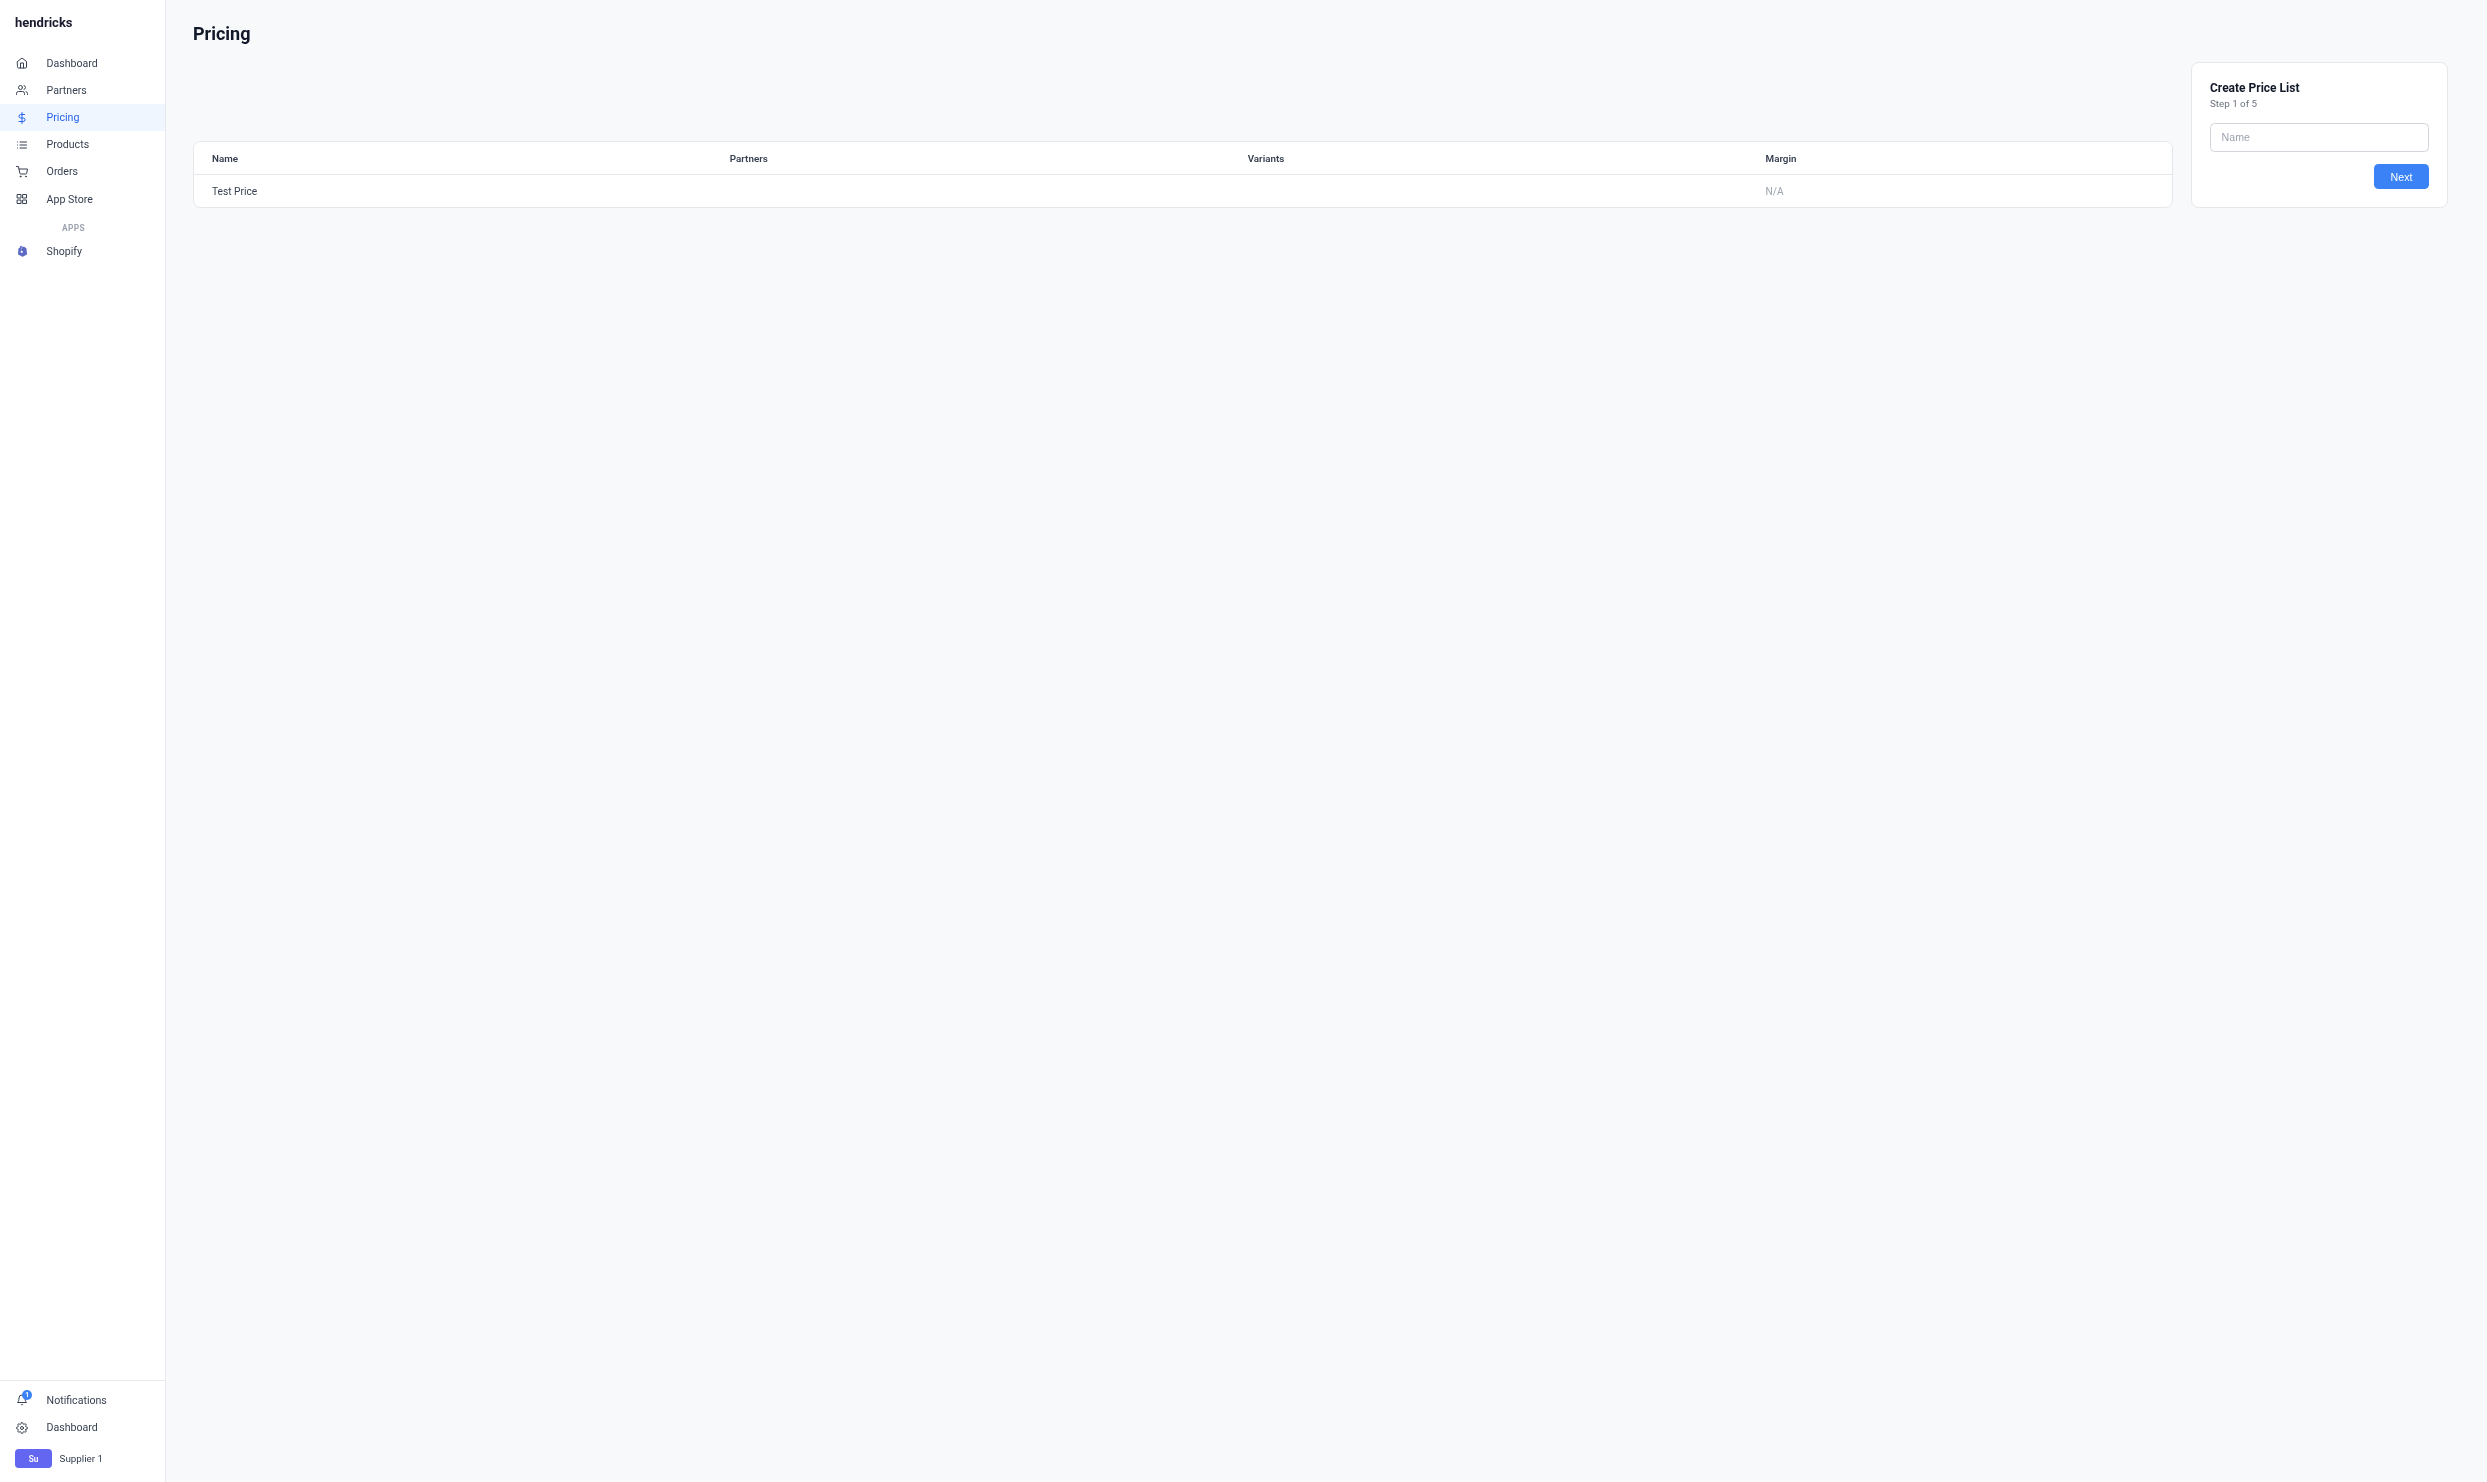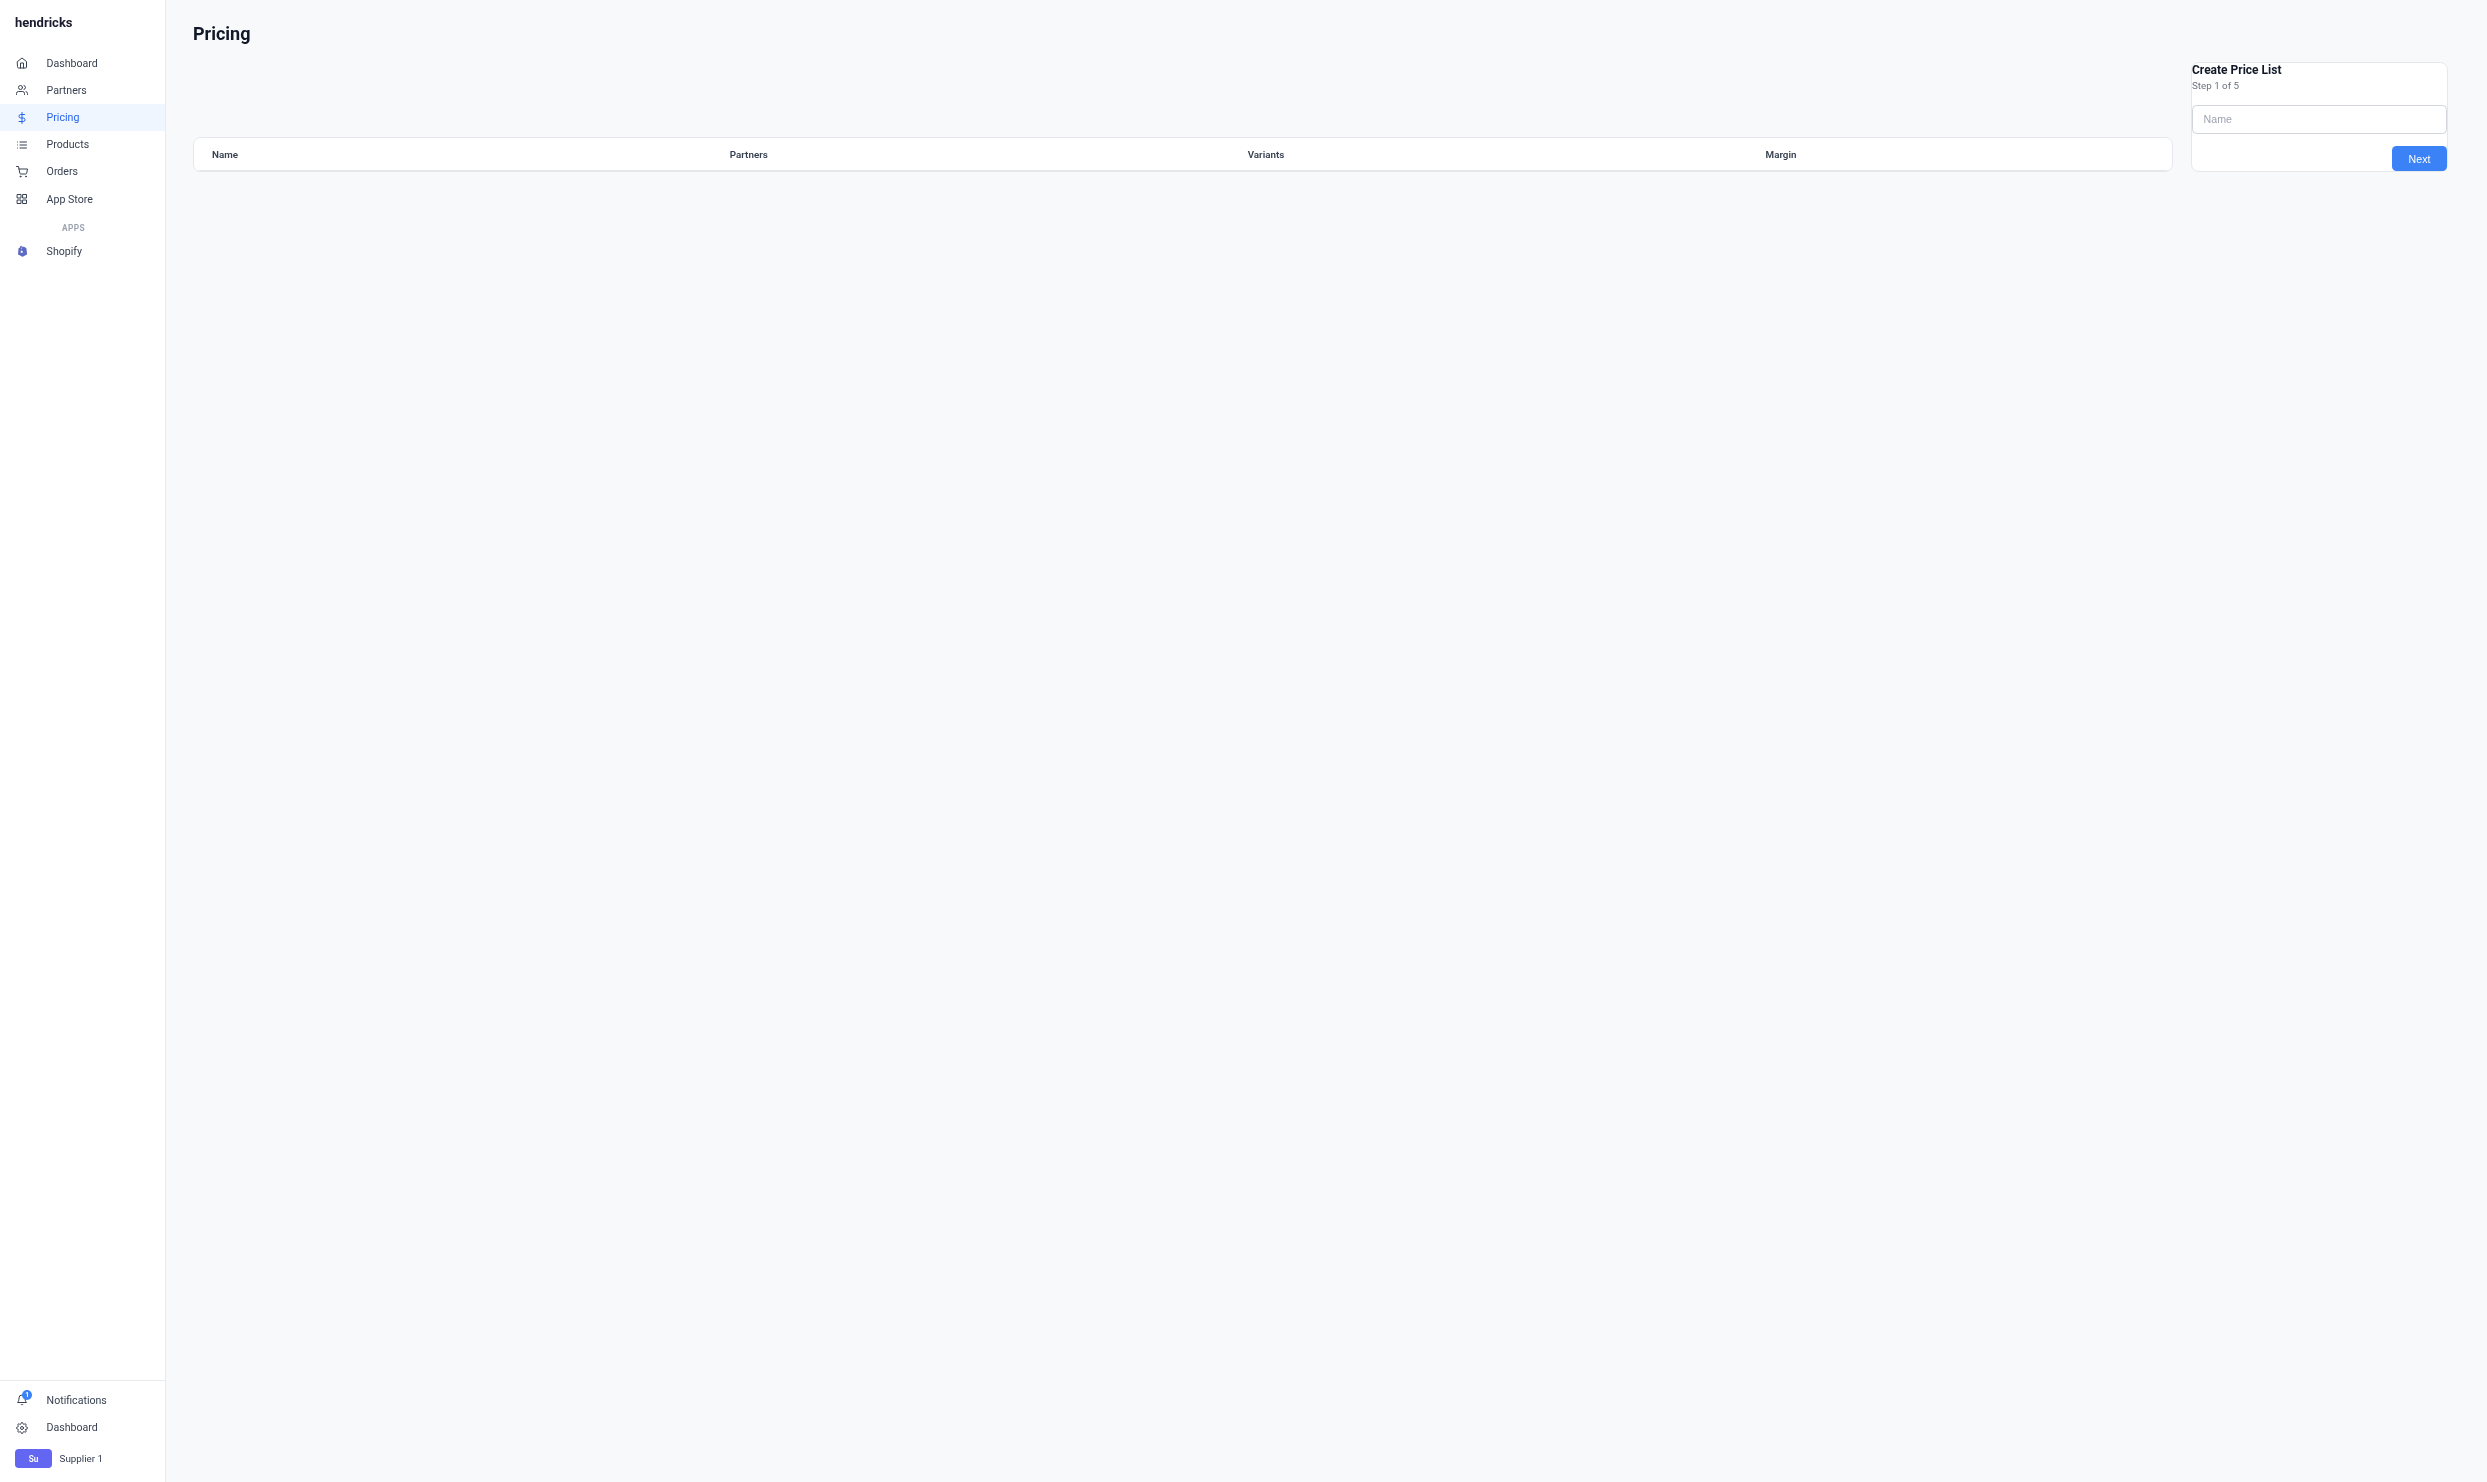--- a/index.html
+++ b/index.html
@@ -170,20 +170,21 @@
       display: flex;
       gap: 18px;
       align-items: flex-end;
     }
 
     
     .create-panel {
       background: #ffffff;
       border: 0.8px solid #e5e7eb;
       border-radius: 7.6px;
+      padding: 18px;
       width: 257px;
       min-width: 257px;
     }
     .create-panel-title {
       font-size: 12px;
       font-weight: 700;
       color: #111827;
       margin-bottom: 3px;
     }
     .create-panel-step {
@@ -347,20 +348,26 @@
 
   <div class="content-layout">
 
     <div class="table-card">
       <div class="table-header">
         <span class="table-header-cell">Name</span>
         <span class="table-header-cell">Partners</span>
         <span class="table-header-cell">Variants</span>
         <span class="table-header-cell">Margin</span>
       </div>
+      <div class="table-row">
+        <span class="table-cell">Test Price</span>
+        <span class="table-cell"></span>
+        <span class="table-cell"></span>
+        <span class="table-cell muted">N/A</span>
+      </div>
     </div>
 
     <div class="create-panel">
       <div class="create-panel-title">Create Price List</div>
       <div class="create-panel-step">Step 1 of 5</div>
       <input class="name-input" type="text" placeholder="Name" style="">
       <div class="panel-actions">
         <button class="btn-next">Next</button>
       </div>
     </div>

